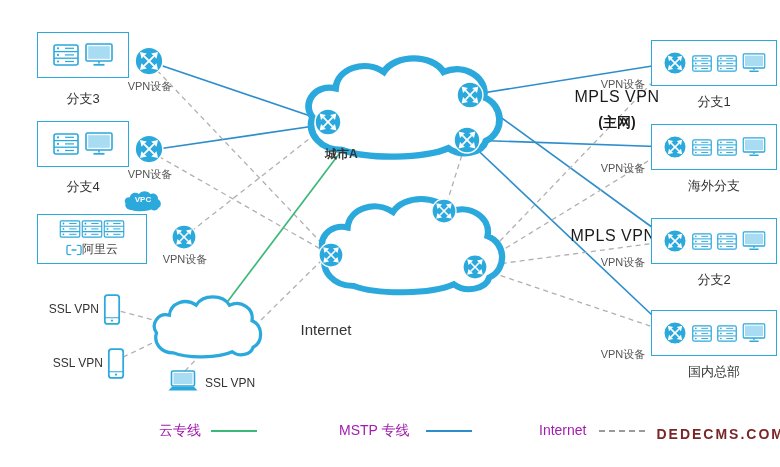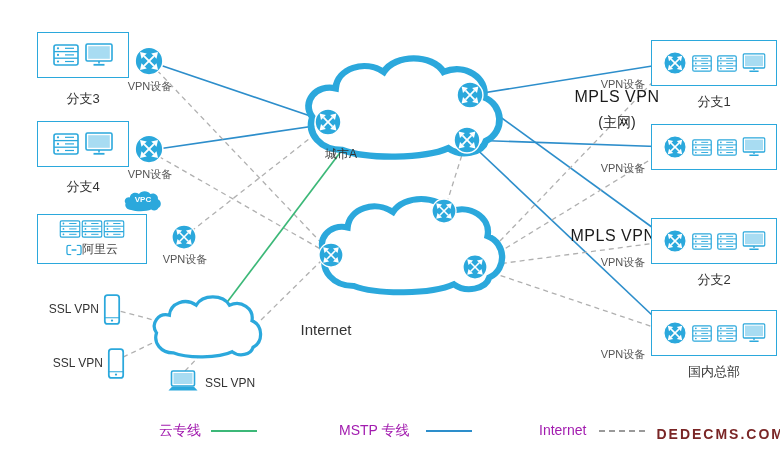--- a/index.html
+++ b/index.html
@@ -12,22 +12,22 @@
   .cline{stroke:#3CB878;stroke-width:1.7;}
   .cloud-node{z-index:2;}
   .box{box-sizing:border-box;border:1.5px solid #2BA8DC;background:#fff;display:flex;align-items:center;justify-content:center;gap:6px;z-index:3;}
   .rbox{width:126px;height:46px;gap:5px;}
   .router{z-index:4;line-height:0;}
   .lbl{font-size:13px;color:#333;text-align:center;z-index:5;}
   .vpn{font-size:11px;color:#555;text-align:center;z-index:5;}
   .ssl{font-size:12px;color:#333;z-index:5;}
   .device{z-index:3;line-height:0;}
   .cloud-title{position:absolute;width:100%;text-align:center;font-size:16px;font-weight:normal;color:#1b1b1b;letter-spacing:0.5px;}
-  .cloud-sub{position:absolute;width:100%;text-align:center;font-size:14px;font-weight:normal;color:#1b1b1b;}
-  .city{font-size:12px;color:#333;z-index:5;}
+  .cloud-sub{position:absolute;width:100%;text-align:center;font-size:14px;font-weight:bold;color:#1b1b1b;}
+  .city{font-size:12px;color:#333;z-index:5;font-weight:bold;}
   .vpc{z-index:6;width:40px;height:24px;}
   .vpc span{position:absolute;left:0;top:5px;width:100%;text-align:center;font-size:8px;font-weight:bold;color:#fff;}
   .aliyun-inner{display:flex;flex-direction:column;align-items:center;gap:3px;}
   .aliyun-row{display:flex;align-items:center;}
   .aliyun-name{font-size:12px;color:#444;}
   .legend-text{font-size:14px;color:#a21caf;z-index:5;}
   .swatch{height:0;width:46px;z-index:5;}
   .sw-green{border-top:2px solid #3CB878;}
   .sw-blue{border-top:2px solid #2D8ECB;}
   .sw-dash{border-top:2px dashed #9a9a9a;}
@@ -287,20 +287,21 @@
         <use href="#sym-server"></use>
       </svg>
     <svg width="20" height="17" viewBox="0 0 26 22">
         <use href="#sym-server"></use>
       </svg>
     <svg width="24" height="20" viewBox="0 0 28 24">
         <use href="#sym-monitor"></use>
       </svg>
   </div>
   <div class="vpn abs" style="left:584px;top:161px;width:56px">VPN设备</div>
+  <div class="lbl abs" style="left:640px;top:177px;width:126px">海外分支</div>
 
   <div class="box rbox abs" style="left:640px;top:218px">
     <svg width="24" height="24" viewBox="0 0 40 40">
         <use href="#sym-router"></use>
       </svg>
     <svg width="20" height="17" viewBox="0 0 26 22">
         <use href="#sym-server"></use>
       </svg>
     <svg width="20" height="17" viewBox="0 0 26 22">
         <use href="#sym-server"></use>

